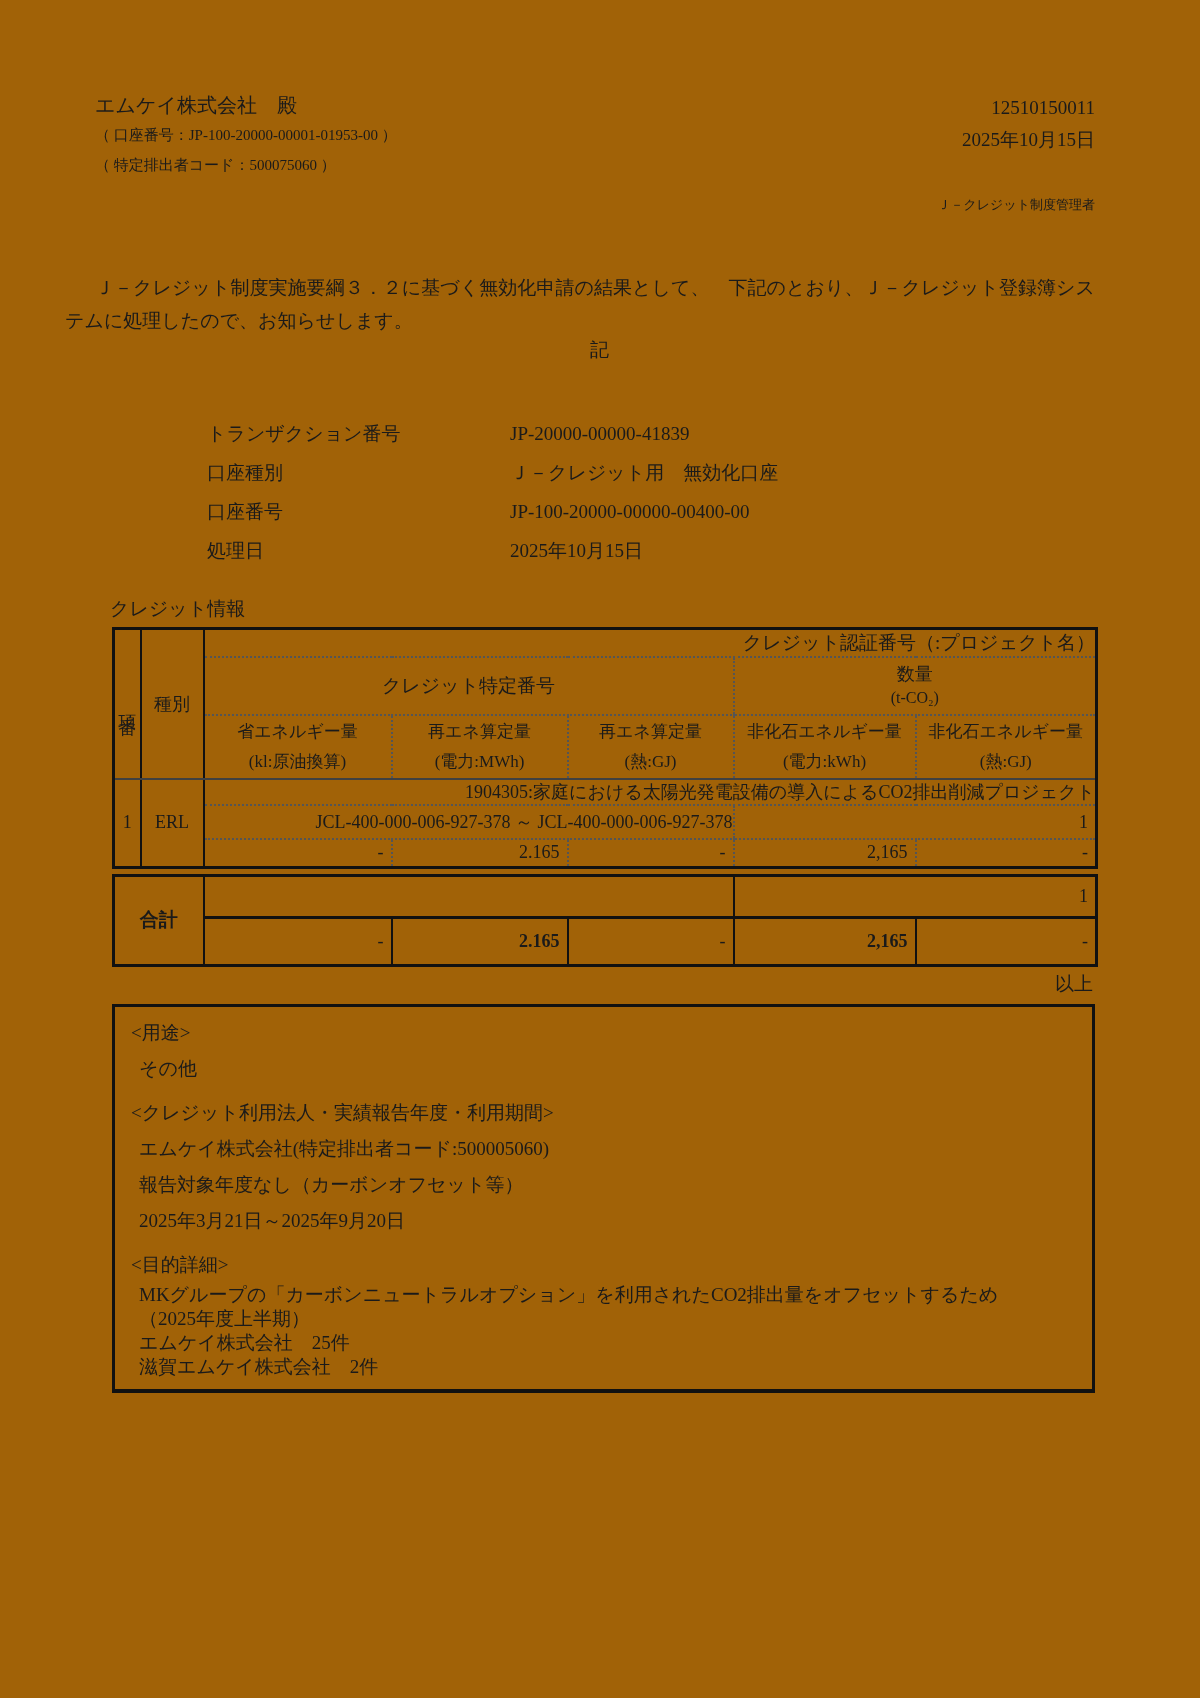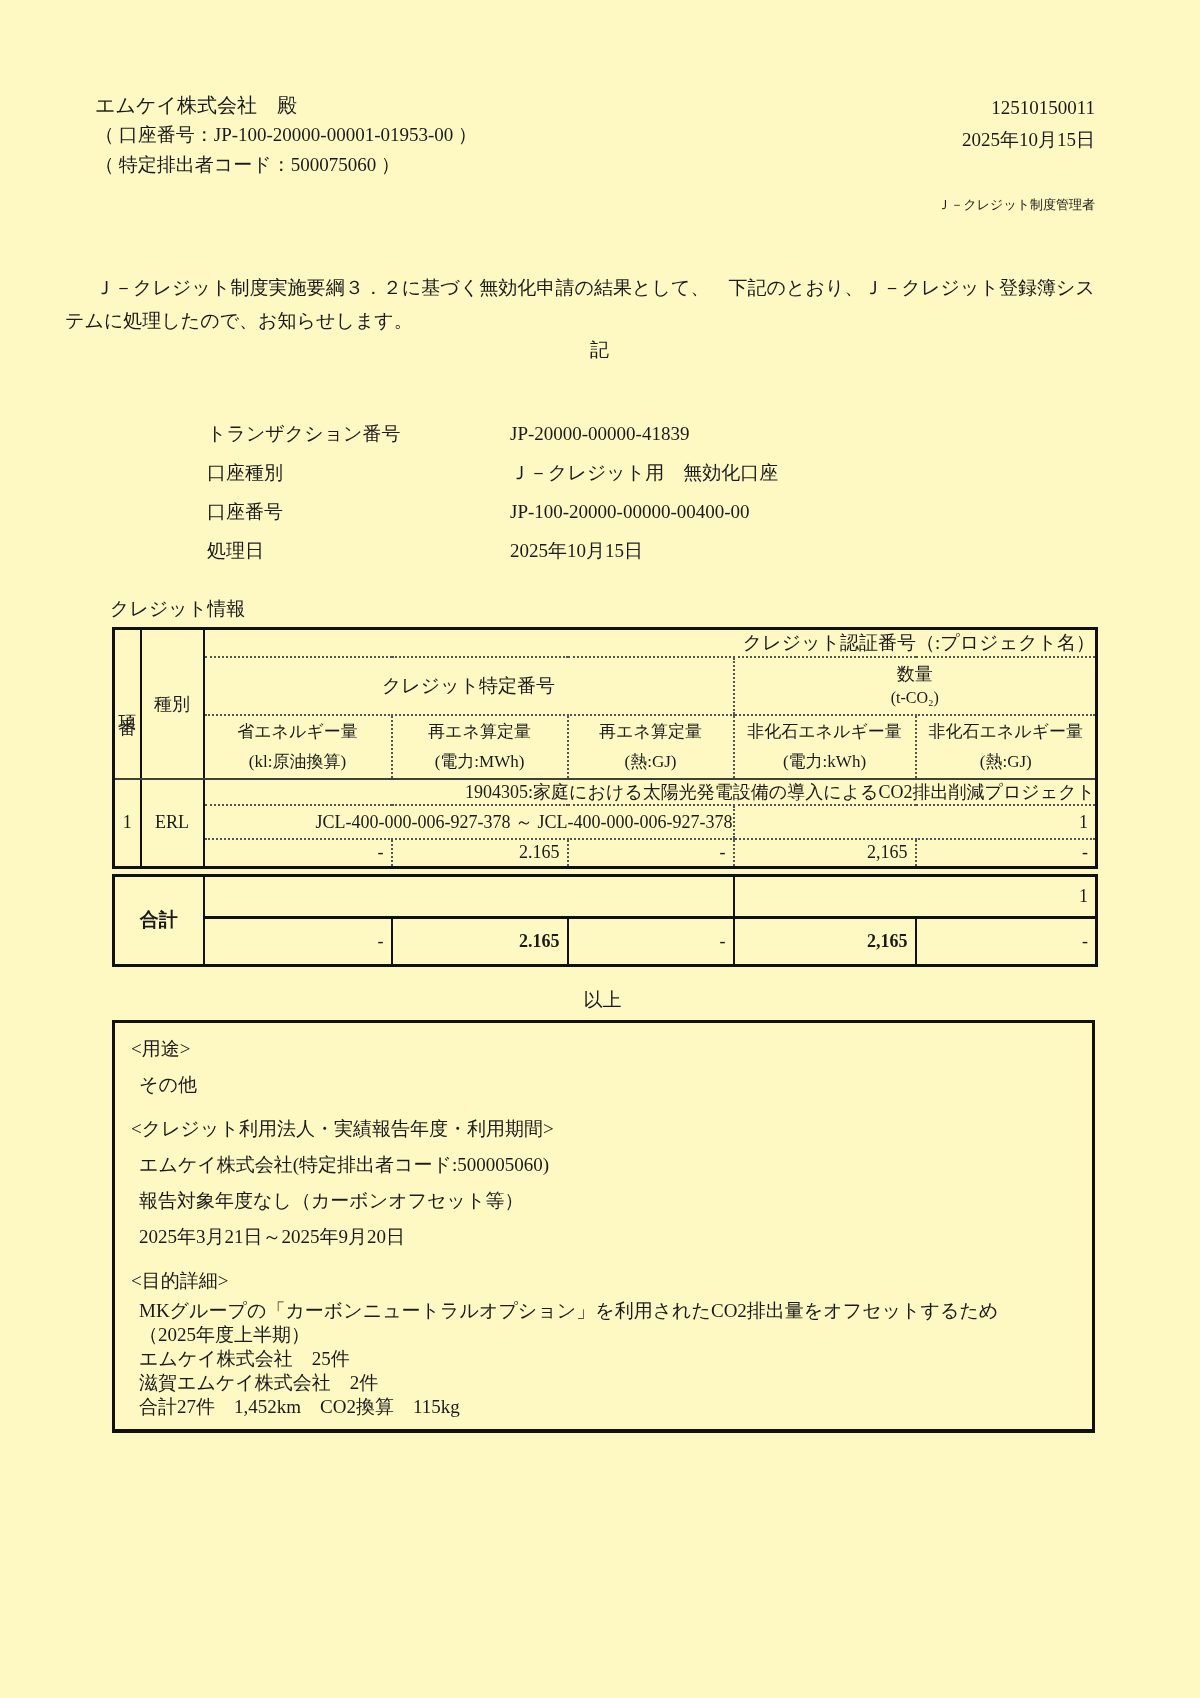--- a/index.html
+++ b/index.html
@@ -2,30 +2,30 @@
 <html><head>
 <meta charset="utf-8">
 <style>
   * { margin: 0; padding: 0; box-sizing: border-box; }
   html, body { background: #e8e8e8; }
   body { font-family: "Liberation Serif", "DejaVu Serif", serif; color: #1a1a1a; }
   .page {
     position: relative;
     width: 1200px;
     height: 1698px;
-    background: #fef9c3;
+    background: #a16207;
     margin: 0 auto;
     overflow: hidden;
     font-size: 19px;
   }
   .abs { position: absolute; }
 
   
   .addr-block { top: 90px; left: 95px; line-height: 30px; font-size: 20px; }
-  .addr-block .sub { font-size: 19px; }
+  .addr-block .sub { font-size: 15px; }
   .meta-block { top: 92px; right: 105px; text-align: right; line-height: 32px; font-size: 19px; }
   .issuer { top: 196px; right: 105px; font-size: 13px; }
   .doc-title { top: 228px; left: 0; width: 100%; text-align: center; font-size: 23px; font-weight: bold; letter-spacing: 2px; }
   .intro { top: 271px; left: 65px; width: 1030px; line-height: 33px; text-indent: 30px; text-align: justify; }
   .ki-marker { top: 337px; left: 0; width: 100%; text-align: center; letter-spacing: 1px; }
 
   
   .kv-list { top: 414px; left: 207px; width: 760px; }
   .kv-row { display: flex; height: 39px; align-items: center; }
   .kv-label { width: 303px; flex: 0 0 303px; }
@@ -51,21 +51,21 @@
     text-orientation: upright;
     margin: 0 auto;
     letter-spacing: 3px;
     font-size: 18px;
   }
   .subhead { font-size: 17px; line-height: 30px; margin-left: 14px; }
   .qty-head { line-height: 24px; }
   .gap5 { height: 5px; }
   .total-label { font-weight: bold; font-size: 19px; }
   .total-val { font-weight: bold; }
-  .closing { text-align: center; margin-top: 20px; padding-right: 2px; height: 26px; }
+  .closing { text-align: right; margin-top: 4px; padding-right: 2px; height: 26px; }
 
   
   .usage-box {
     margin-top: 7px;
     border: 3px solid #111;
     border-bottom-width: 4px;
     padding: 8px 16px 10px 16px;
     min-height: 382px;
   }
   .u-head { line-height: 36px; }
@@ -217,18 +217,17 @@
       <div class="u-item">その他</div>
       <div class="u-head u-gap">&lt;クレジット利用法人・実績報告年度・利用期間&gt;</div>
       <div class="u-item">エムケイ株式会社(特定排出者コード:500005060)</div>
       <div class="u-item">報告対象年度なし（カーボンオフセット等）</div>
       <div class="u-item">2025年3月21日～2025年9月20日</div>
       <div class="u-head u-gap">&lt;目的詳細&gt;</div>
       <div class="u-tight">MKグループの「カーボンニュートラルオプション」を利用されたCO2排出量をオフセットするため</div>
       <div class="u-tight">（2025年度上半期）</div>
       <div class="u-tight">エムケイ株式会社　25件</div>
       <div class="u-tight">滋賀エムケイ株式会社　2件</div>
-      <div class="u-tight">合計27件　1,452km　CO2換算　115kg</div>
     </div>
   </div>
 
 
 </div>
 
 </body></html>

